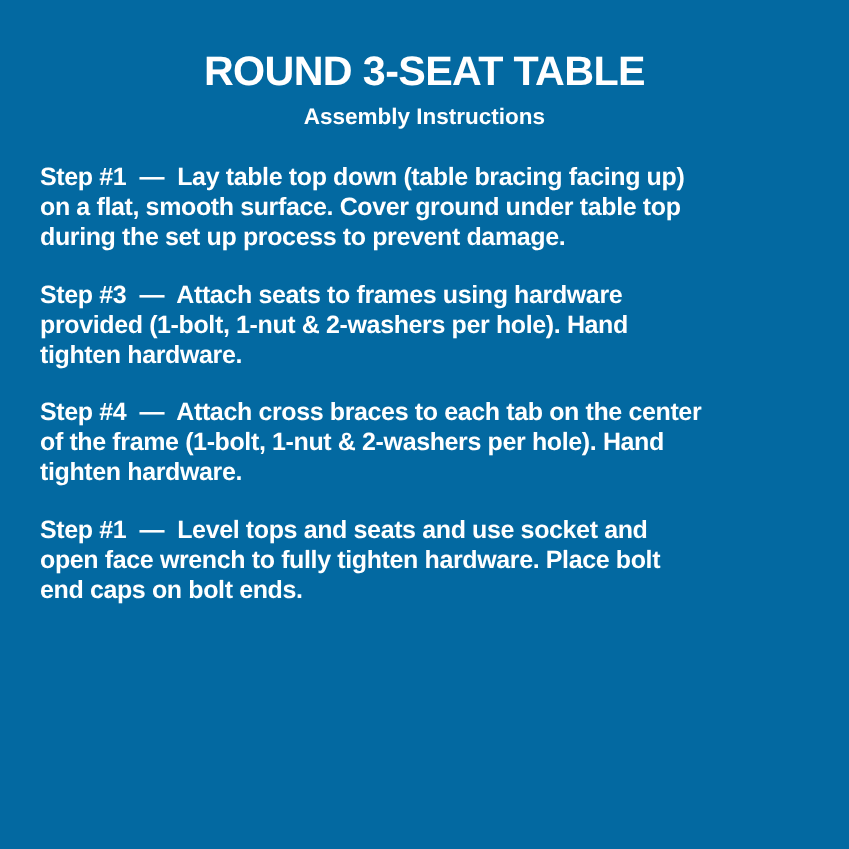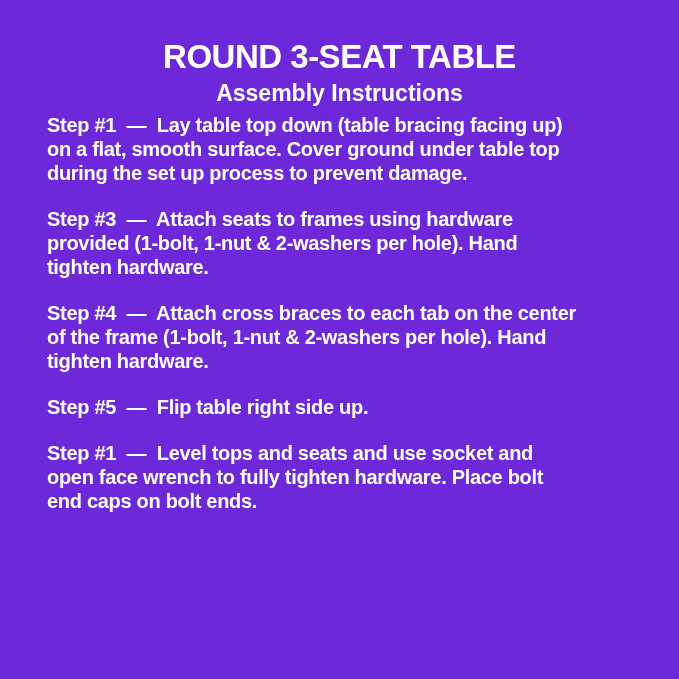--- a/index.html
+++ b/index.html
@@ -4,46 +4,46 @@
 <style>
   html, body {
     margin: 0;
     padding: 0;
     background: #000000;
   }
   .page {
     position: relative;
     width: 679px;
     height: 679px;
-    background: #6d28d9;
+    background: #0369a1;
     color: #ffffff;
     font-family: "Liberation Sans", "DejaVu Sans", sans-serif;
     font-weight: bold;
     overflow: hidden;
     box-sizing: border-box;
   }
   .header {
     padding-top: 38px;
     text-align: center;
   }
   .title {
     font-size: 33px;
     line-height: 38px;
     letter-spacing: -0.5px;
     color: #ffffff;
   }
   .subtitle {
-    font-size: 23px;
+    font-size: 18px;
     line-height: 30px;
     margin-top: 2px;
     color: #ffffff;
   }
   .steps {
-    margin-top: 5px;
-    padding-left: 47px;
+    margin-top: 22px;
+    padding-left: 32px;
     padding-right: 26px;
   }
   .step {
     margin: 0 0 22px 0;
     font-size: 20px;
     line-height: 24px;
     letter-spacing: -0.3px;
     white-space: pre-wrap;
     color: #ffffff;
   }
@@ -59,18 +59,17 @@
   <div class="steps">
     <p class="step">Step #1  —  Lay table top down (table bracing facing up)
 on a flat, smooth surface. Cover ground under table top
 during the set up process to prevent damage.</p>
     <p class="step">Step #3  —  Attach seats to frames using hardware
 provided (1-bolt, 1-nut &amp; 2-washers per hole). Hand
 tighten hardware.</p>
     <p class="step">Step #4  —  Attach cross braces to each tab on the center
 of the frame (1-bolt, 1-nut &amp; 2-washers per hole). Hand
 tighten hardware.</p>
-    <p class="step">Step #5  —  Flip table right side up.</p>
     <p class="step">Step #1  —  Level tops and seats and use socket and
 open face wrench to fully tighten hardware. Place bolt
 end caps on bolt ends.</p>
   </div>
 </div>
 
 </body></html>

